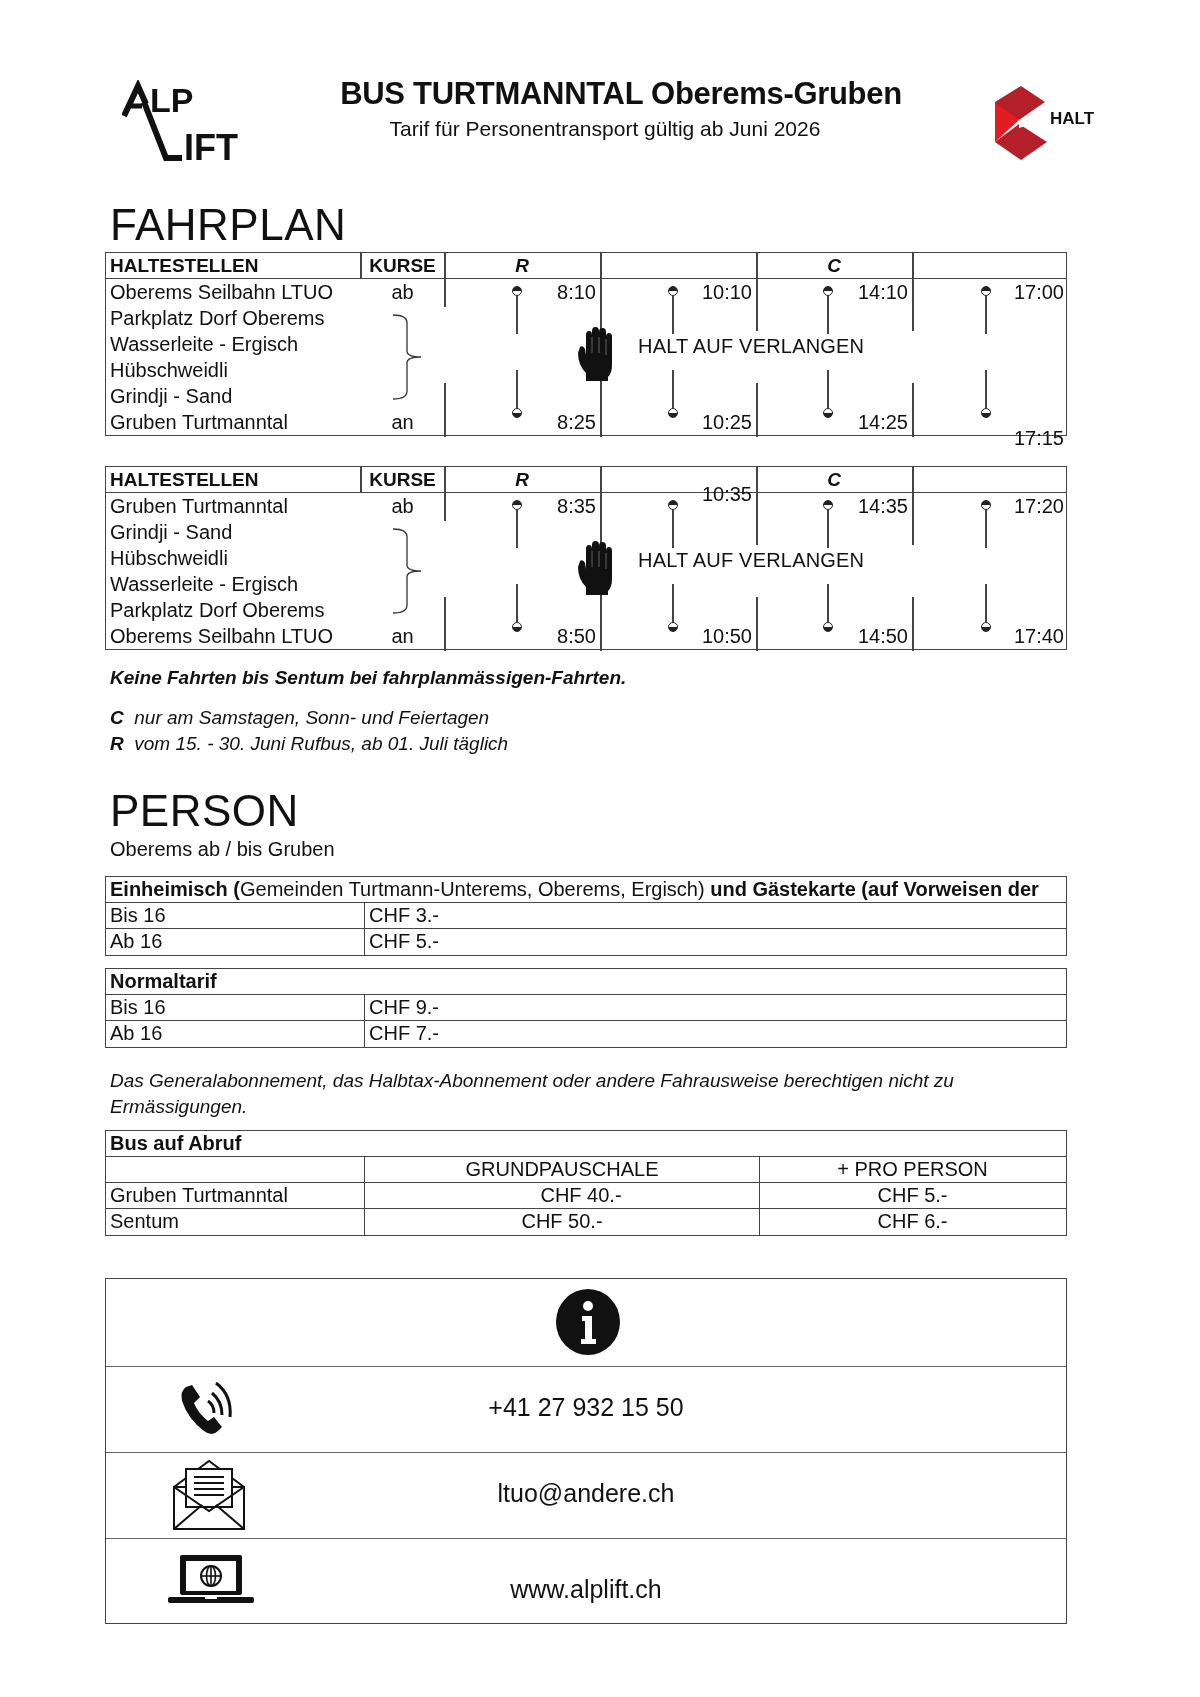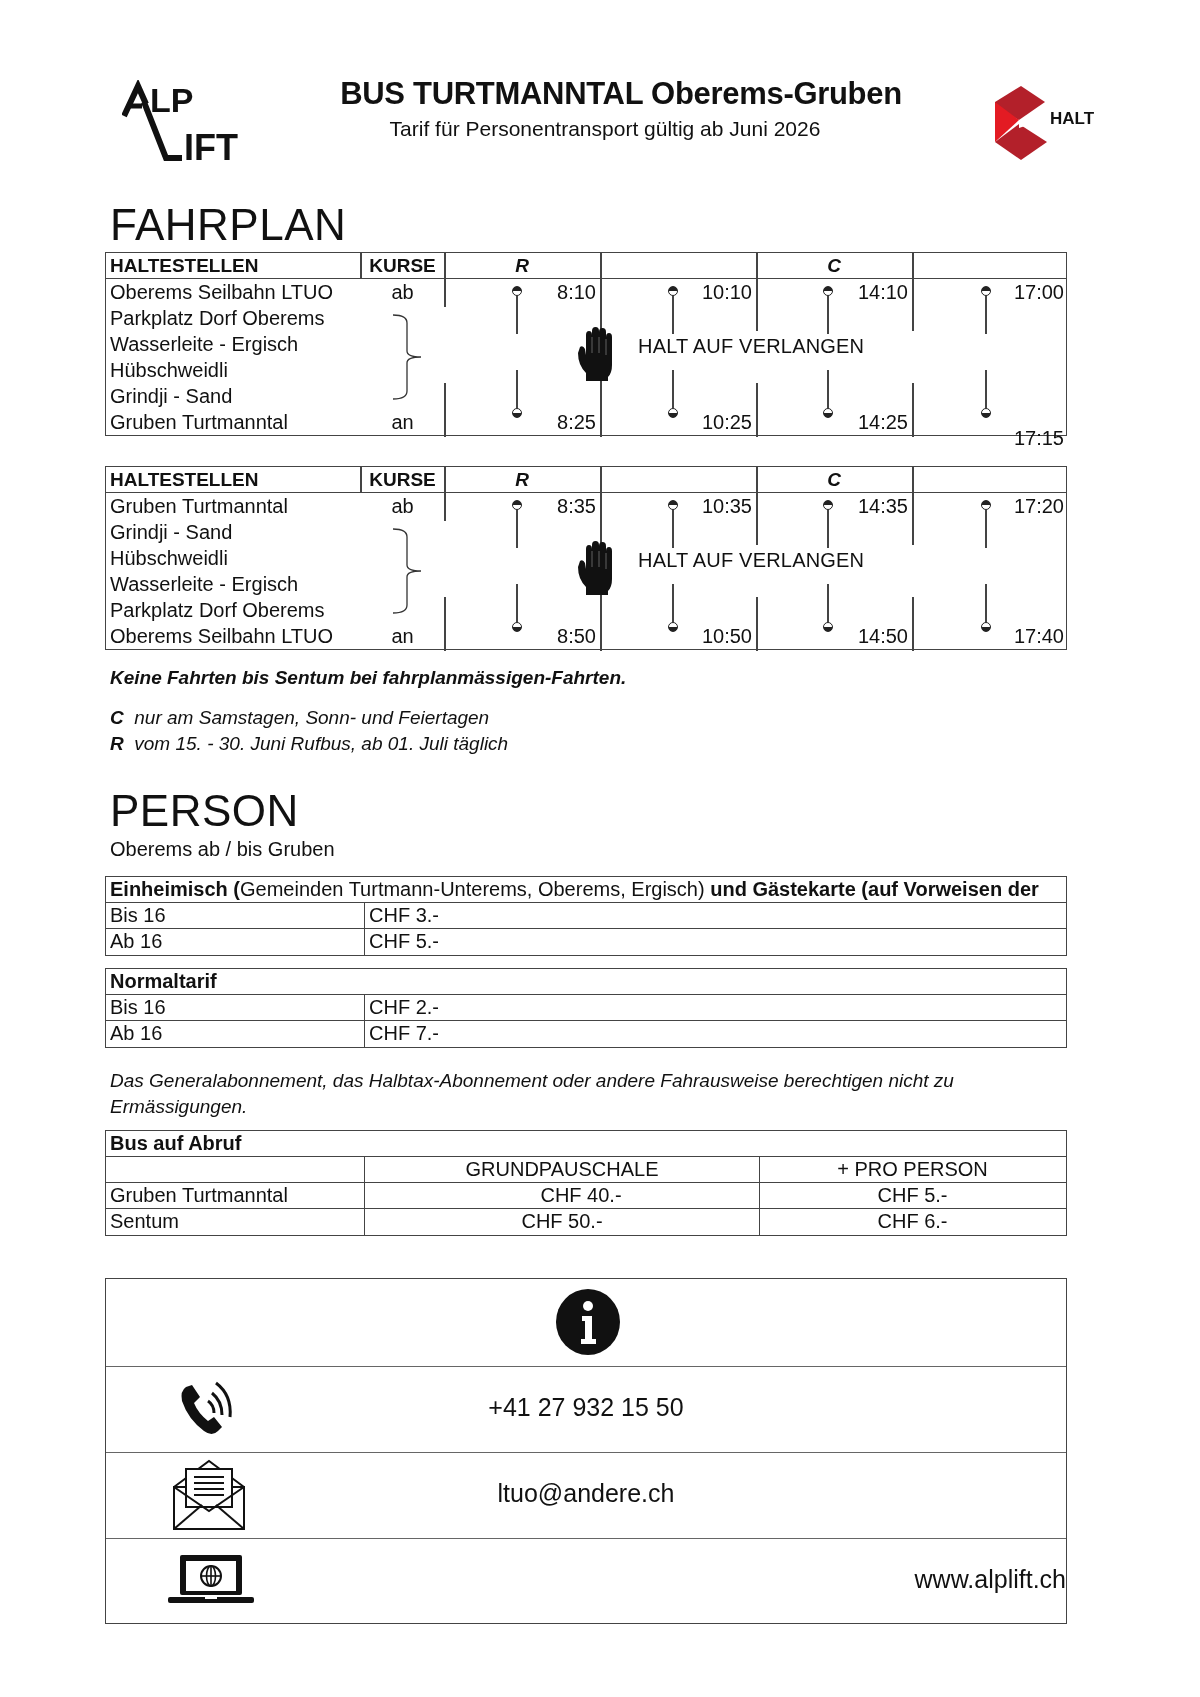--- a/index.html
+++ b/index.html
@@ -214,21 +214,21 @@
   <div class="time" style="left:410px;top:156px;">8:50</div>
 
   <div class="pin" style="left:562px;top:33px;">
       <div class="dot top"></div>
       <div class="stem" style="height:38px;"></div>
     </div>
   <div class="pin" style="left:562px;top:117px;">
       <div class="stem" style="height:38px;"></div>
       <div class="dot bot"></div>
     </div>
-  <div class="time" style="left:566px;top:26px;">10:35</div>
+  <div class="time" style="left:566px;top:14px;">10:35</div>
   <div class="time" style="left:566px;top:156px;">10:50</div>
 
   <div class="pin" style="left:717px;top:33px;">
       <div class="dot top"></div>
       <div class="stem" style="height:38px;"></div>
     </div>
   <div class="pin" style="left:717px;top:117px;">
       <div class="stem" style="height:38px;"></div>
       <div class="dot bot"></div>
     </div>
@@ -281,21 +281,21 @@
     <div class="c2">CHF 5.-</div>
   </div>
 </div>
 
 <div class="abs tbl" style="top:968px;">
   <div class="row hdr">
     <div class="c1">Normaltarif</div>
   </div>
   <div class="row">
     <div class="c1">Bis 16</div>
-    <div class="c2">CHF 2.-</div>
+    <div class="c2">CHF 9.-</div>
   </div>
   <div class="row">
     <div class="c1">Ab 16</div>
     <div class="c2">CHF 7.-</div>
   </div>
 </div>
 
 <div class="abs disclaimer">Das Generalabonnement, das Halbtax-Abonnement oder andere Fahrausweise berechtigen nicht zu Ermässigungen.</div>
 
 <div class="abs tbl" style="top:1130px;">
@@ -355,15 +355,15 @@
     <svg class="cicon" style="left:62px;top:14px;" width="86" height="52" viewBox="0 0 86 52">
       <rect x="12" y="2" width="62" height="40" rx="2" fill="#111"></rect>
       <rect x="18" y="8" width="50" height="30" fill="#fff"></rect>
       <circle cx="43" cy="23" r="10" fill="none" stroke="#111" stroke-width="2"></circle>
       <ellipse cx="43" cy="23" rx="4.5" ry="10" fill="none" stroke="#111" stroke-width="1.6"></ellipse>
       <line x1="33" y1="23" x2="53" y2="23" stroke="#111" stroke-width="1.6"></line>
       <line x1="43" y1="13" x2="43" y2="33" stroke="#111" stroke-width="1.6"></line>
       <rect x="0" y="44" width="86" height="6" rx="2" fill="#111"></rect>
       <rect x="37" y="44" width="12" height="2" fill="#fff"></rect>
     </svg>
-    <div class="ctext" style="top:26px;text-align:right;">www.alplift.ch</div>
+    <div class="ctext" style="top:36px;">www.alplift.ch</div>
   </div>
 </div>
 
 </body></html>

